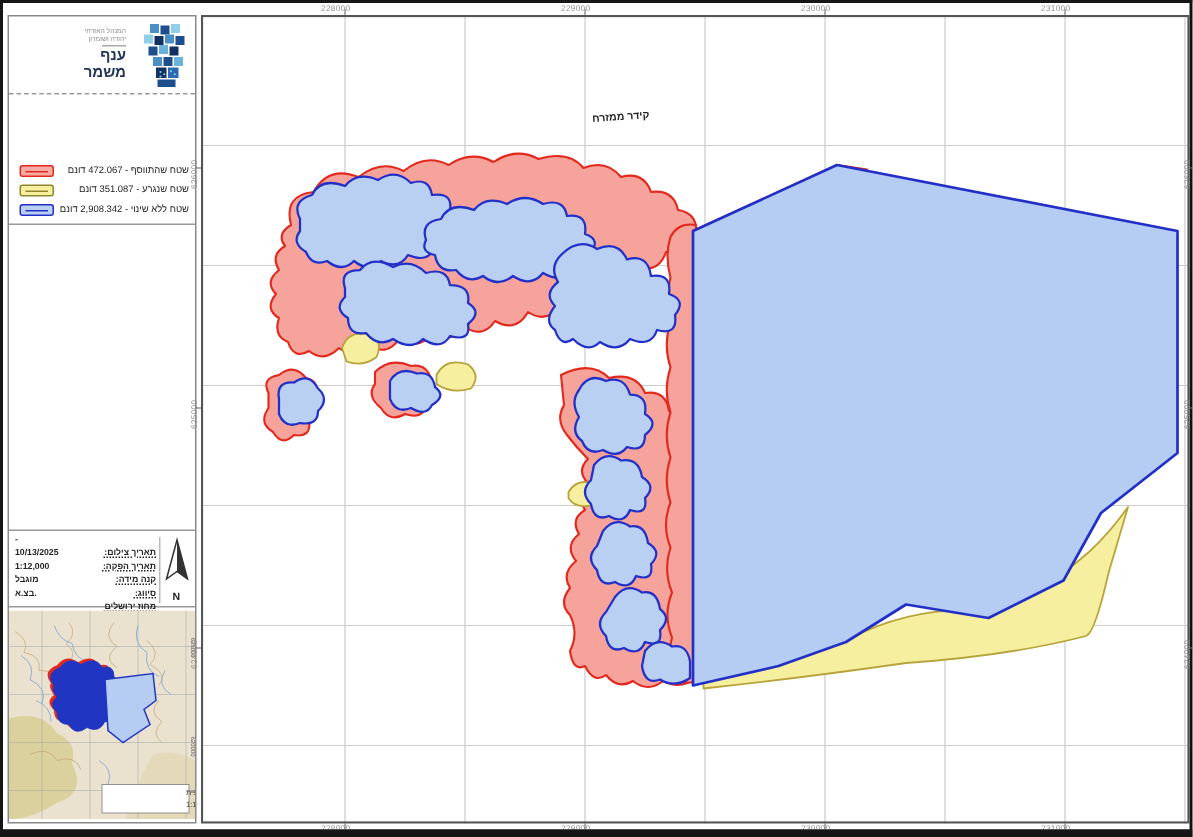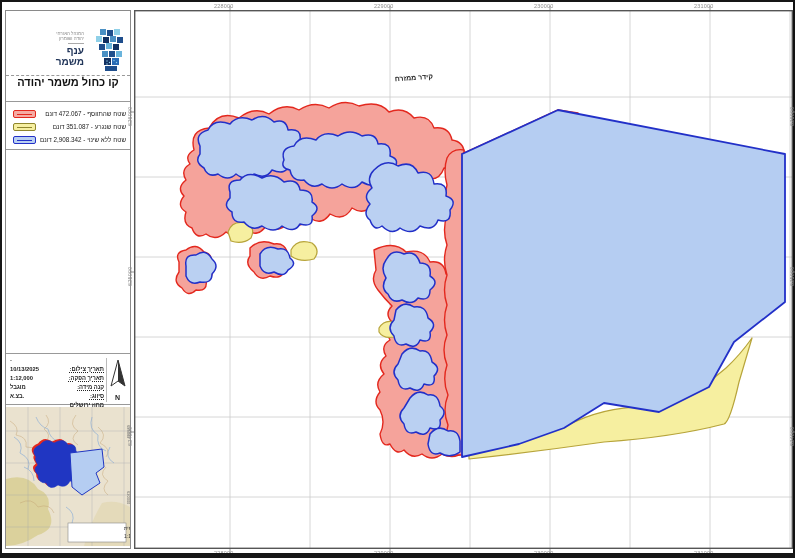--- a/index.html
+++ b/index.html
@@ -4,21 +4,21 @@
 <style>
   * { margin:0; padding:0; box-sizing:border-box; }
   html,body { width:795px; height:558px; overflow:hidden; }
   body { background:#111; font-family:"Liberation Sans", sans-serif; position:relative; }
   .sheet { position:absolute; left:2px; top:2px; width:791px; height:551px; background:#ffffff; }
 
   
   .panel { position:absolute; left:3px; top:8px; width:126px; height:539px;
            border:1px solid #8a8a8a; background:#fff; }
   .sec { position:absolute; left:0; width:124px; }
-  .logo-sec { top:13px; height:52px; border-bottom:1px dashed #999; }
+  .logo-sec { top:0; height:52px; border-bottom:1px dashed #999; }
   .logo-cubes { position:absolute; right:5px; top:4px; }
   .org-text { position:absolute; left:6px; top:7px; width:72px; text-align:right; direction:rtl; }
   .org-small { font-size:4.5px; color:#8a8a8a; line-height:5px; }
   .org-dash { width:16px; border-top:1px solid #aaa; margin:2px 0 2px auto; }
   .branch { font-size:10px; font-weight:bold; color:#22365a; line-height:10.5px; }
   .title-sec { top:53px; height:38px; border-bottom:1px solid #999; }
   .map-title { position:absolute; left:0; top:12px; width:100%; text-align:center; direction:rtl;
                font-size:11px; font-weight:bold; color:#111; }
   .legend-sec { top:92px; height:47px; border-bottom:1px solid #999; }
   .lg-row { position:absolute; left:0; width:124px; height:12px; direction:rtl; }
@@ -89,23 +89,20 @@
       </svg>
       <div class="org-text">
         <div class="org-small">המנהל האזרחי</div>
         <div class="org-small">יהודה ושומרון</div>
         <div class="org-dash"></div>
         <div class="branch">ענף</div>
         <div class="branch">משמר</div>
       </div>
     </div>
 
-    <div class="sec title-sec">
-      <div class="map-title">קו כחול משמר יהודה</div>
-    </div>
 
     <div class="sec legend-sec">
       <div class="lg-row" style="top:5px">
         <span class="swatch sw-red">
             <i></i>
           </span>
         <span class="lg-label">שטח שהתווסף - 472.067 דונם</span>
       </div>
       <div class="lg-row" style="top:18px">
         <span class="swatch sw-yellow">

